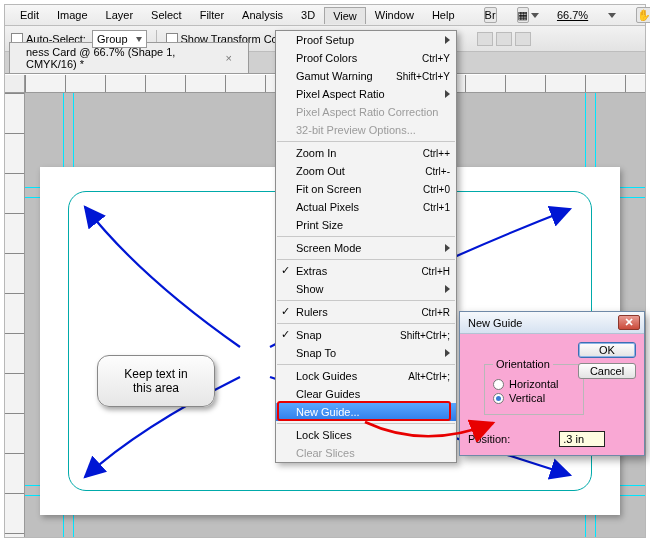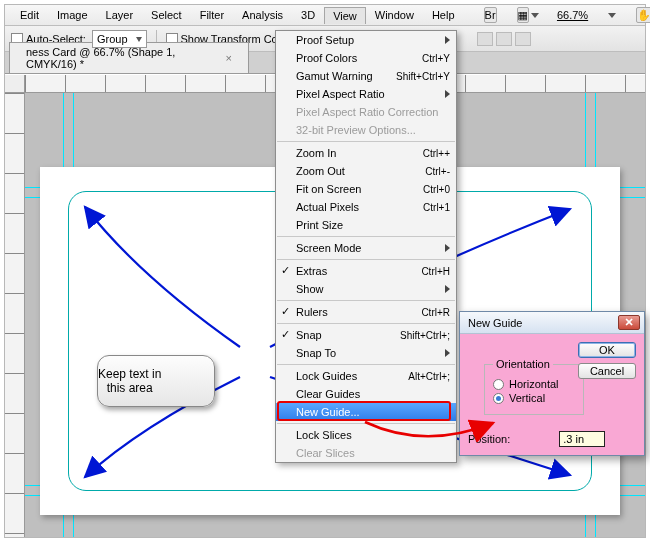--- a/index.html
+++ b/index.html
@@ -126,21 +126,21 @@
     border-radius: 18px;
   }
   .callout {
     position:absolute;
     left: 92px; top: 280px;
     width: 118px; height: 52px;
     background: linear-gradient(#fdfdfd,#e6e6e6);
     border: 1px solid #888;
     border-radius: 12px;
     box-shadow: 2px 3px 5px rgba(0,0,0,.35);
-    display:flex; align-items:center; 
+    display:flex; align-items:center; justify-content:center;
     text-align:center; font-size:12px; line-height:14px;
     z-index: 3;
   }
   svg.arrows { position:absolute; left:35px; top:92px; z-index:2; }
   svg.redarrow { position:absolute; z-index: 60; }
 
   
   .menu {
     position:absolute;
     left: 270px; top: 25px;

